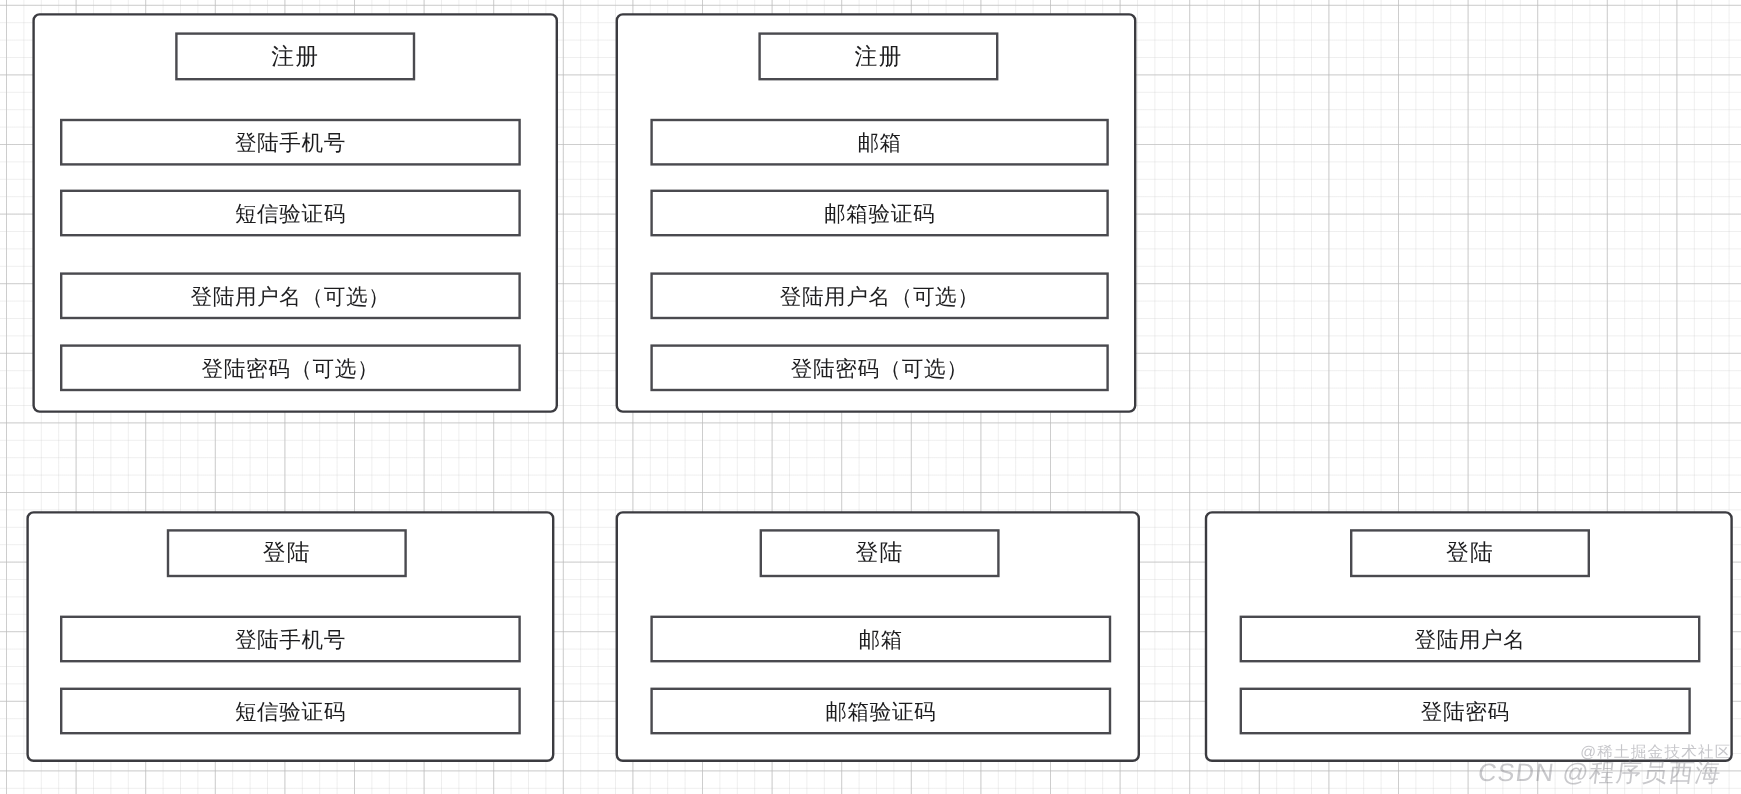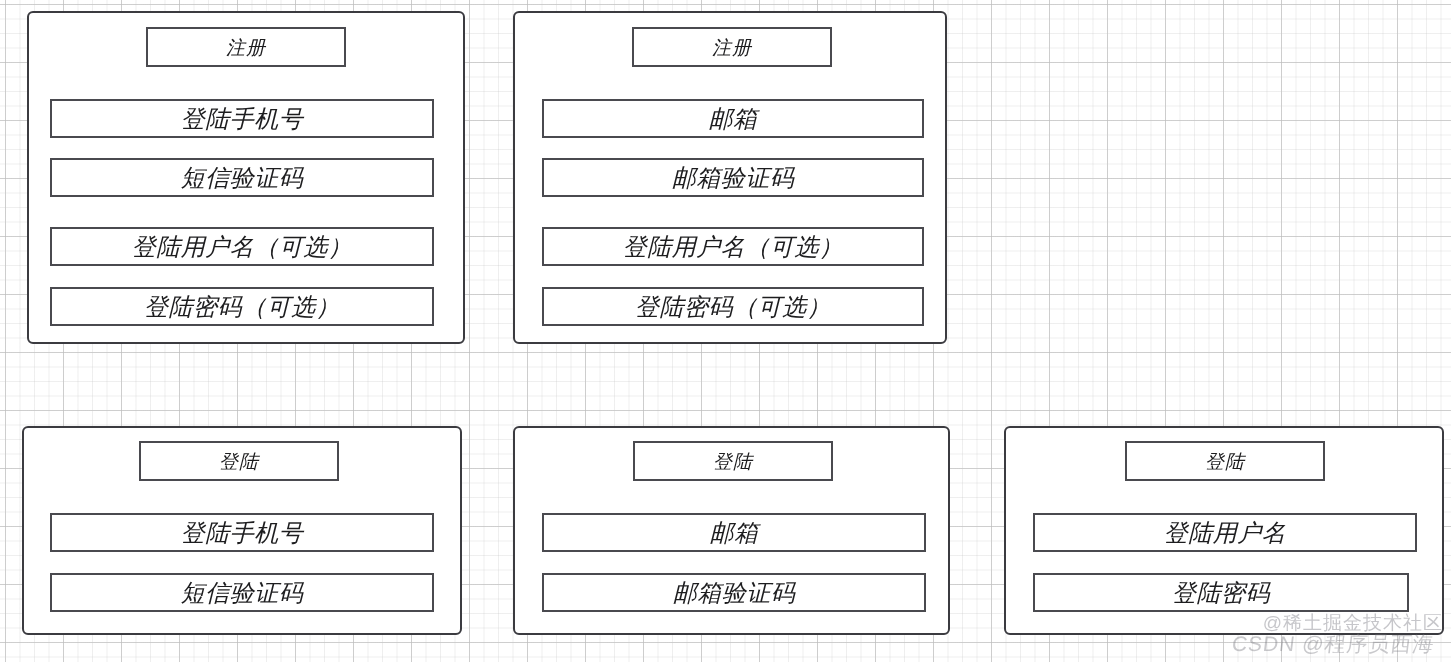--- a/index.html
+++ b/index.html
@@ -32,21 +32,20 @@
     background-position: 5px 4px, 5px 4px, 5px 4px, 5px 4px;
   }
 
   
   .card {
     position: absolute;
     box-sizing: border-box;
     background: #ffffff;
     border: 2.4px solid #3b3b40;
     border-radius: 6px;
-    font-style: italic;
   }
 
   
   .title-box {
     position: absolute;
     box-sizing: border-box;
     background: #ffffff;
     border: 2.4px solid #4a4a4f;
     display: flex;
     align-items: center;
@@ -63,38 +62,38 @@
   .field-box {
     position: absolute;
     box-sizing: border-box;
     background: #ffffff;
     border: 2.4px solid #4a4a4f;
     display: flex;
     align-items: center;
     justify-content: center;
   }
   .field-box .txt {
-    font-size: 24px;
+    font-size: 18px;
     color: #1d1d1f;
     letter-spacing: 0.5px;
     line-height: 1;
     white-space: nowrap;
   }
 
   
   .watermark {
     position: absolute;
     white-space: nowrap;
     pointer-events: none;
     user-select: none;
   }
   .wm-juejin {
     right: 8px;
     bottom: 26px;
-    font-size: 19px;
+    font-size: 13px;
     color: rgba(120,120,128,0.42);
     letter-spacing: 1px;
   }
   .wm-csdn {
     right: 16px;
     bottom: 4px;
     font-size: 21px;
     color: rgba(120,120,128,0.40);
     letter-spacing: 1px;
     transform: skewX(-7deg);

